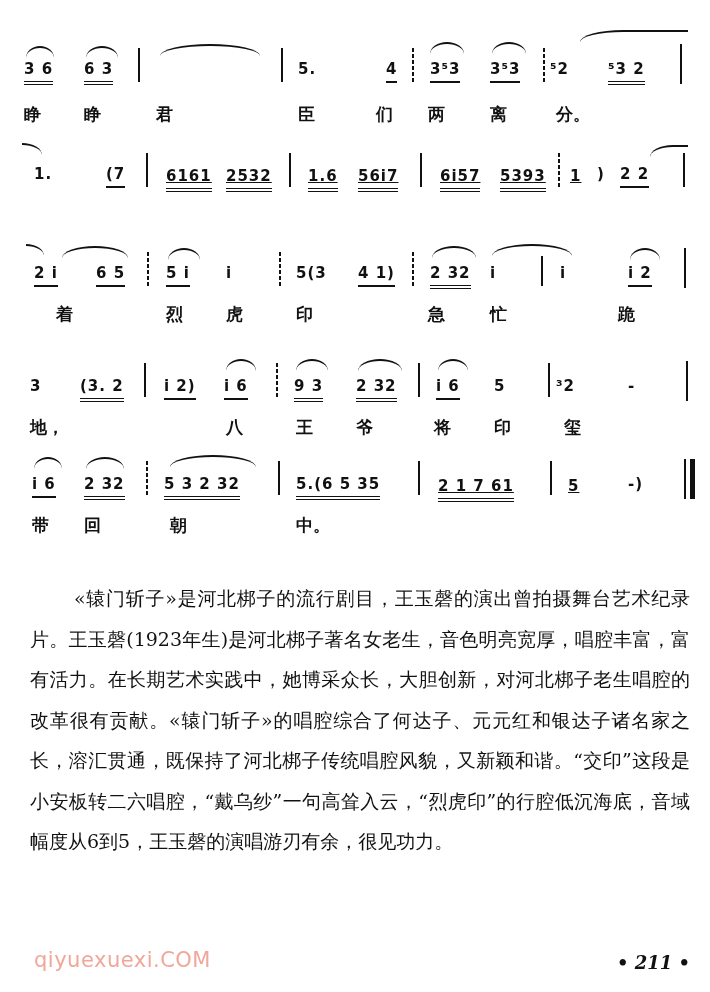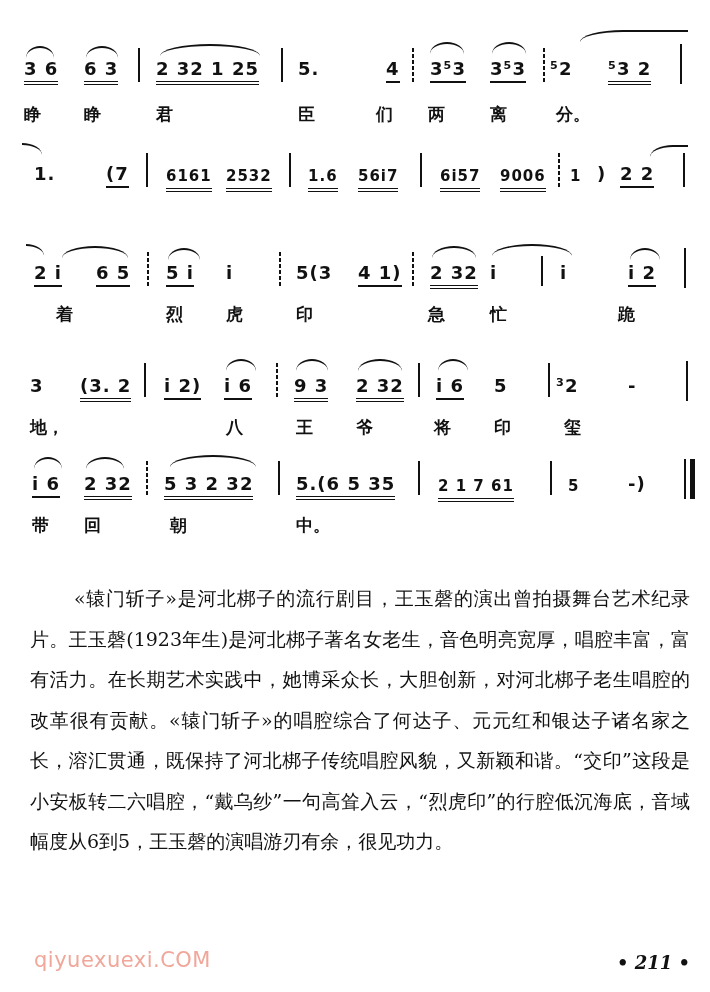--- a/index.html
+++ b/index.html
@@ -5,23 +5,23 @@
   html, body { margin: 0; padding: 0; background: #ffffff; }
   body {
     width: 710px; height: 992px; position: relative; overflow: hidden;
     font-family: "DejaVu Sans", sans-serif; color: #111;
   }
   .score { position: absolute; left: 0; top: 0; width: 710px; }
   .row { position: absolute; left: 0; width: 710px; height: 100px; }
   .notes { position: absolute; left: 0; top: 0; height: 60px; width: 710px; }
   .tok {
     position: absolute; font-family: "DejaVu Sans", sans-serif; font-weight: bold;
-    font-size: 18px; line-height: 22px; white-space: nowrap; letter-spacing: 1px;
-  }
-  .tok.small { font-size: 15px; }
+    font-size: 15px; line-height: 22px; white-space: nowrap; letter-spacing: 1px;
+  }
+  .tok.small { font-size: 15px; text-decoration: underline; }
   .tok.u1 { border-bottom: 2px solid #111; padding-bottom: 1px; }
   .tok.u2 { border-bottom: 4px double #111; padding-bottom: 1px; }
   .bar { position: absolute; width: 2px; background: #111; height: 34px; }
   .bar.thick { width: 5px; }
   .bar.dash { background: repeating-linear-gradient(#111 0 4px, transparent 4px 6px); }
   .slur {
     position: absolute; height: 10px; border-top: 2px solid #111;
     border-radius: 50% 50% 0 0 / 100% 100% 0 0;
   }
   .lyrics { position: absolute; left: 0; width: 710px; height: 30px; }
@@ -52,21 +52,20 @@
 <div class="score">
 
   <div class="row" style="top:40px">
     <div class="notes">
       <div class="slur" style="left:26px;top:6px;width:28px"></div>
       <span class="tok u2" style="left:24px;top:18px">3 6</span>
       <div class="slur" style="left:86px;top:6px;width:32px"></div>
       <span class="tok u2" style="left:84px;top:18px">6 3</span>
       <div class="bar" style="left:138px;top:8px"></div>
       <div class="slur" style="left:160px;top:4px;width:100px"></div>
-      <span class="tok u2" style="left:156px;top:18px">2 32 1 25</span>
       <div class="bar" style="left:281px;top:8px"></div>
       <span class="tok" style="left:298px;top:18px">5.</span>
       <span class="tok u1" style="left:386px;top:18px">4</span>
       <div class="bar dash" style="left:412px;top:8px"></div>
       <div class="slur" style="left:430px;top:2px;width:34px"></div>
       <span class="tok u1" style="left:430px;top:18px">3⁵3</span>
       <div class="slur" style="left:492px;top:2px;width:34px"></div>
       <span class="tok u1" style="left:490px;top:18px">3⁵3</span>
       <div class="bar dash" style="left:543px;top:8px"></div>
       <div class="slur" style="left:580px;top:-10px;width:108px;border-radius:40% 0 0 0 / 100% 0 0 0"></div>
@@ -92,21 +91,21 @@
       <span class="tok" style="left:34px;top:18px">1.</span>
       <span class="tok u1" style="left:106px;top:18px">(7</span>
       <div class="bar" style="left:146px;top:8px"></div>
       <span class="tok small u2" style="left:166px;top:20px">6161</span>
       <span class="tok small u2" style="left:226px;top:20px">2532</span>
       <div class="bar" style="left:289px;top:8px"></div>
       <span class="tok small u2" style="left:308px;top:20px">1.6</span>
       <span class="tok small u2" style="left:358px;top:20px">56i7</span>
       <div class="bar" style="left:420px;top:8px"></div>
       <span class="tok small u2" style="left:440px;top:20px">6i57</span>
-      <span class="tok small u2" style="left:500px;top:20px">9006</span>
+      <span class="tok small u2" style="left:500px;top:20px">5393</span>
       <div class="bar dash" style="left:558px;top:8px"></div>
       <span class="tok small" style="left:570px;top:20px">1</span>
       <span class="tok" style="left:597px;top:18px">)</span>
       <span class="tok u1" style="left:620px;top:18px">2 2</span>
       <div class="slur" style="left:650px;top:0px;width:38px;border-radius:60% 0 0 0 / 100% 0 0 0"></div>
       <div class="bar" style="left:683px;top:8px"></div>
     </div>
   </div>
 
   <div class="row" style="top:244px">

